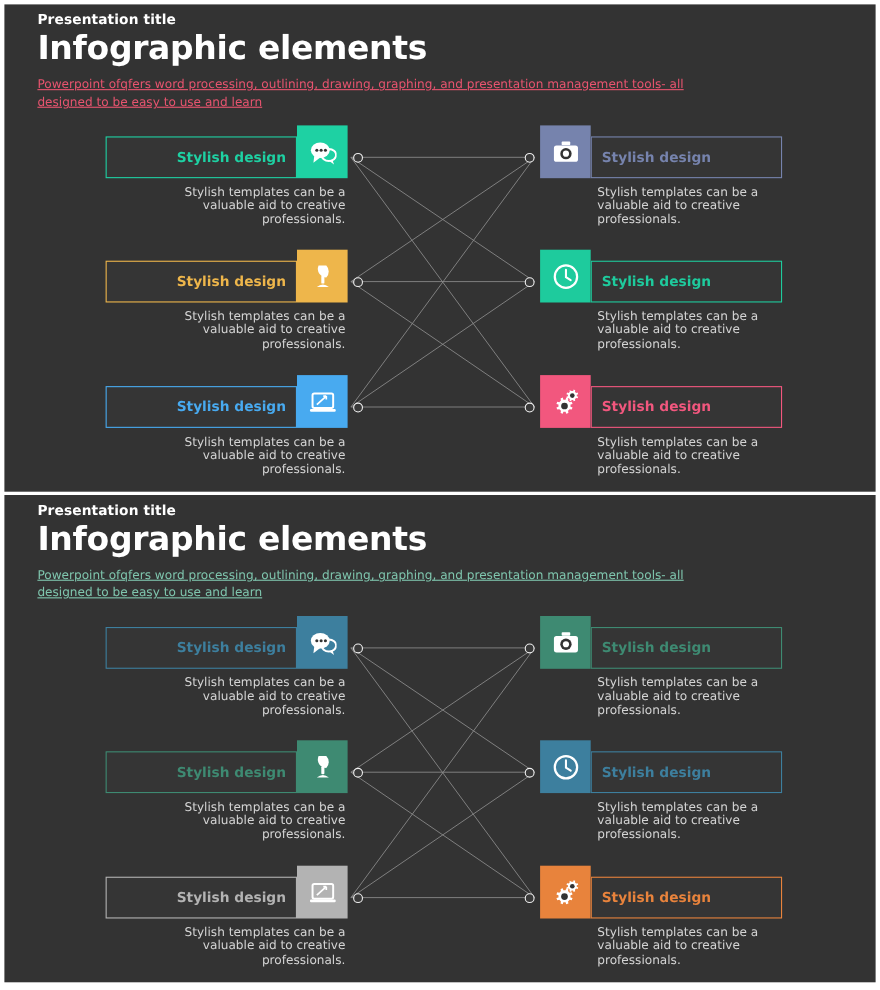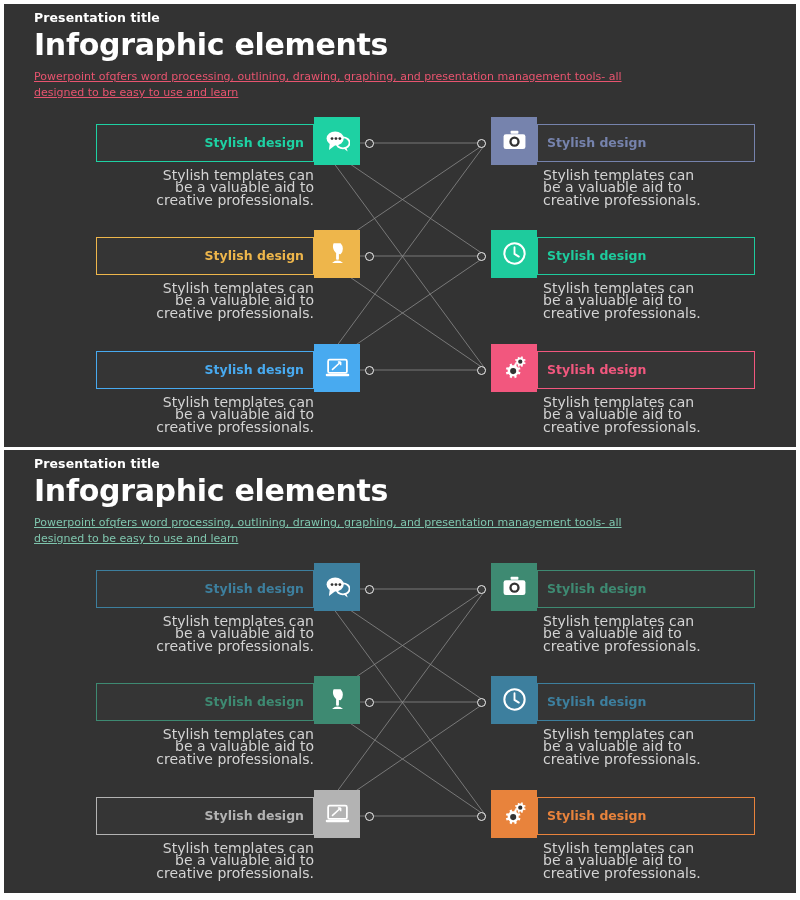--- a/index.html
+++ b/index.html
@@ -64,24 +64,24 @@
 
   
   .card {
     position: absolute;
     width: 218px;
     height: 82px;
   }
 
   .card-row {
     position: relative;
-    width: 264px;
+    width: 220px;
     height: 38px;
     display: flex;
-    align-items: center;
+    align-items: flex-end;
   }
 
   .card-box {
     flex: 1 1 auto;
     height: 38px;
     border: 1px solid #888;
     background: #353535;
     display: flex;
     align-items: center;
     padding: 0 9px;
@@ -101,21 +101,21 @@
     margin-top: -5px;
     display: flex;
     align-items: center;
     justify-content: center;
   }
 
   .icon-sq svg { width: 25px; height: 25px; fill: #ffffff; display: block; }
 
   .card-desc {
     margin-top: 7px;
-    font-size: 14px;
+    font-size: 11px;
     line-height: 12.4px;
     color: #d4d4d4;
     width: 170px;
   }
 
   
   .card.left .card-title { text-align: right; }
   .card.left .card-desc  { text-align: right; margin-left: 0; width: 172px; margin-left: 0px; }
   .card.left .card-desc  { margin-left: 0; }
 

